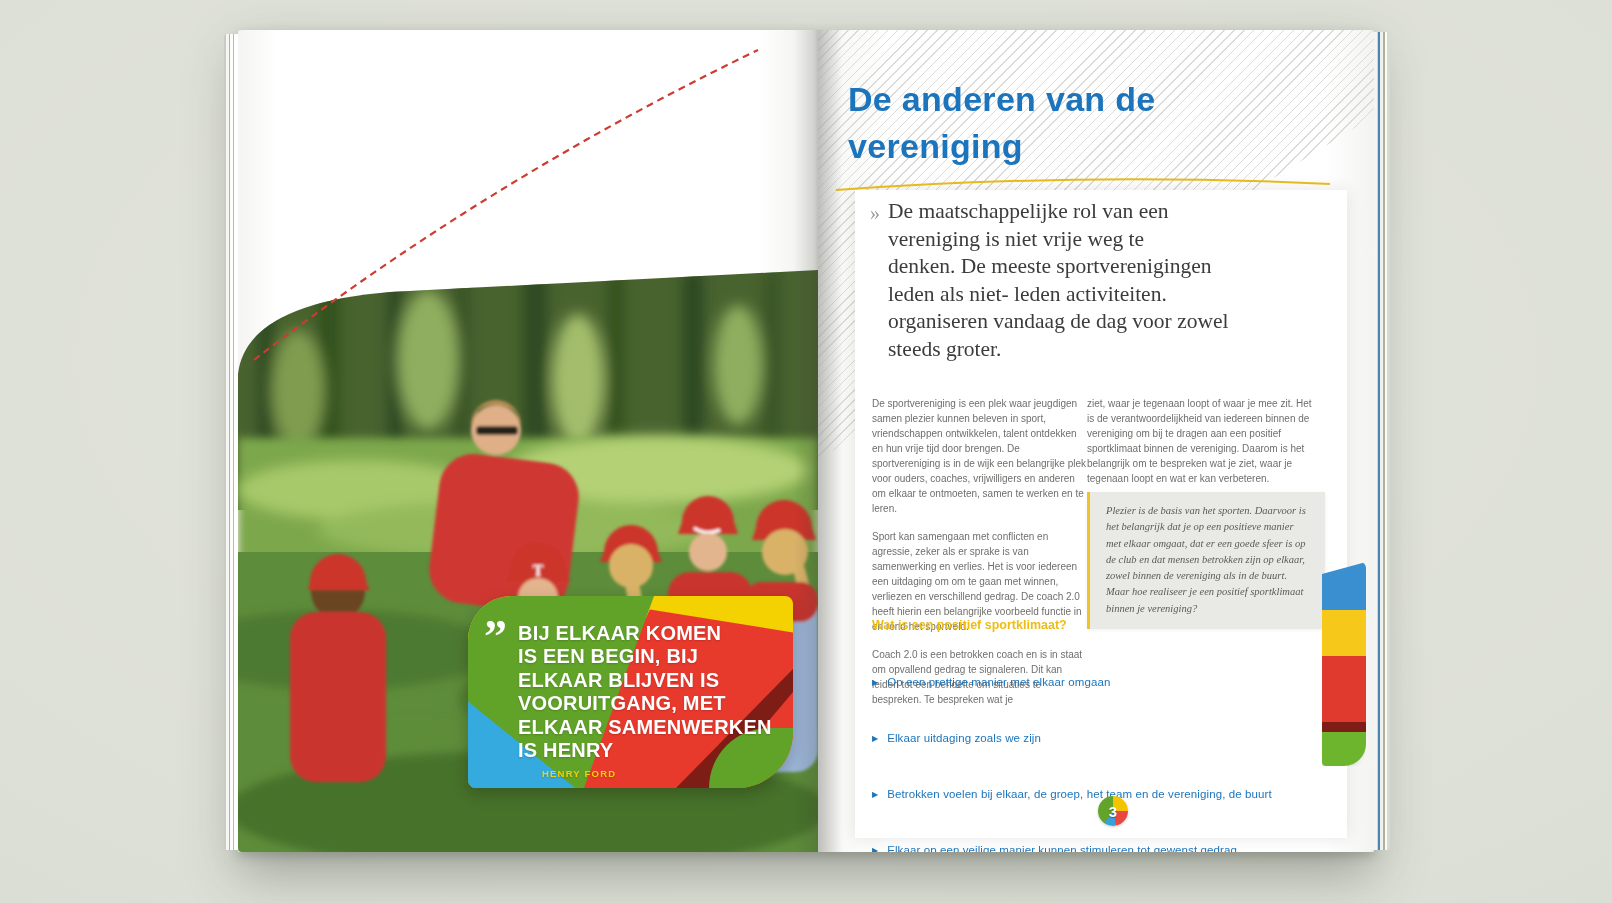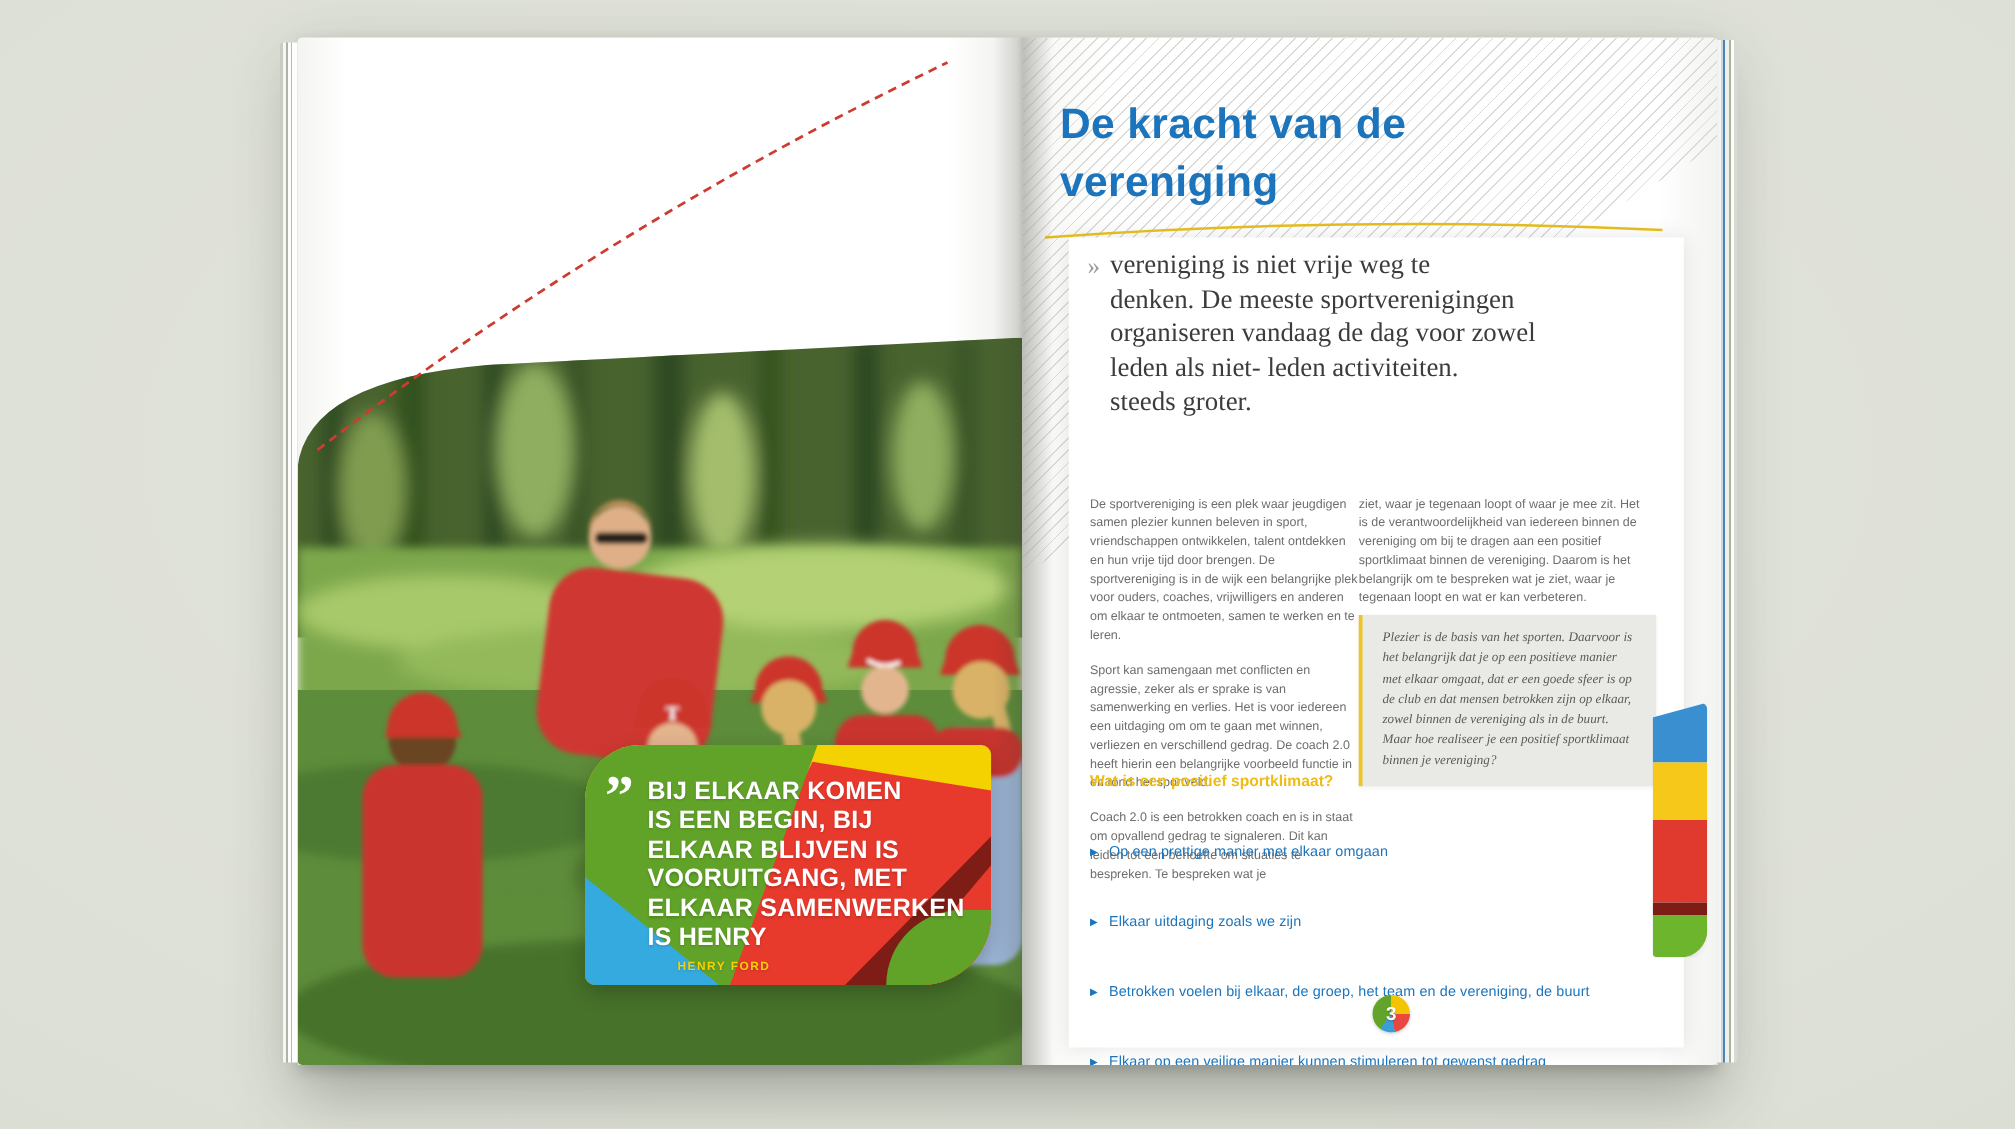--- a/index.html
+++ b/index.html
@@ -193,37 +193,38 @@
           <div>IS HENRY</div>
           <div class="qc-attr">HENRY FORD</div>
         </div>
       </div>
     </div>
 
     <div class="page page-right">
       <div class="hatch"></div>
 
       <div class="headline">
-        <div>De kracht van de</div>
+        <div>De anderen van de</div>
         <div>vereniging</div>
       </div>
 
       <svg class="yellow-curve" width="500" height="22">
         <path d="M 2 16 Q 250 -2 496 10" fill="none" stroke="#e4bb1d" stroke-width="2"></path>
       </svg>
 
       <div class="intro-panel"></div>
 
       <div class="intro-wrap">
         <div class="intro-mark">»</div>
         <div class="intro-text">
+          <div>De maatschappelijke rol van een</div>
           <div>vereniging is niet vrije weg te</div>
           <div>denken. De meeste sportverenigingen</div>
+          <div>leden als niet- leden activiteiten.</div>
           <div>organiseren vandaag de dag  voor zowel</div>
-          <div>leden als niet- leden activiteiten.</div>
           <div>steeds groter.</div>
         </div>
       </div>
 
       <div class="bodycol col1">
         <p>De sportvereniging is een plek waar jeugdigen samen plezier kunnen beleven in sport, vriendschappen ontwikkelen, talent ontdekken en hun vrije tijd door brengen. De sportvereniging is in de wijk een belangrijke plek voor ouders, coaches, vrijwilligers en anderen om elkaar te ontmoeten, samen te werken en te leren.</p>
         <p>Sport kan samengaan met conflicten en agressie, zeker als er sprake is van samenwerking en verlies. Het is voor iedereen een uitdaging om om te gaan met winnen, verliezen en verschillend gedrag. De coach 2.0 heeft hierin een belangrijke voorbeeld functie in en rond het sportveld.</p>
         <p>Coach 2.0 is een betrokken coach en is in staat om opvallend gedrag te signaleren. Dit kan leiden tot een behoefte om situaties te bespreken. Te bespreken wat je</p>
       </div>
       <div class="bodycol col2">

